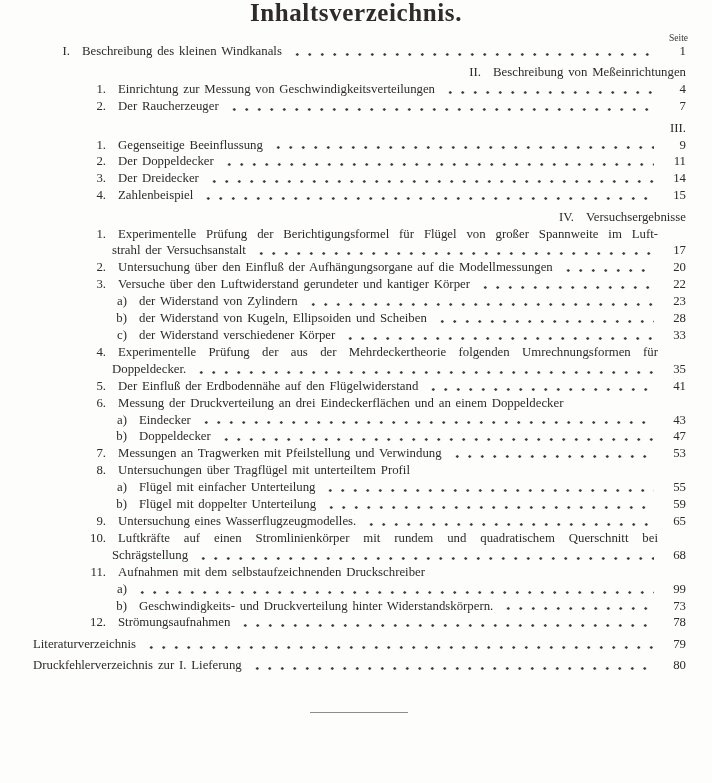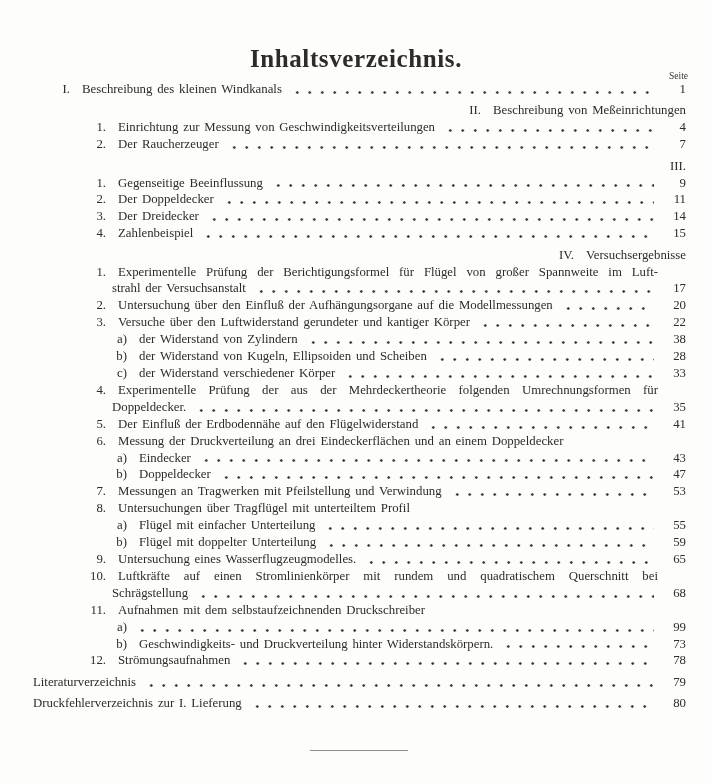--- a/index.html
+++ b/index.html
@@ -2,28 +2,28 @@
 <html><head>
 <meta charset="utf-8">
 <style>
   html,body{margin:0;padding:0;}
   body{
     width:712px;height:783px;overflow:hidden;
     background:#fdfdfc;color:#2e2b28;
     font-family:"Liberation Serif","DejaVu Serif",serif;
     -webkit-font-smoothing:antialiased;
   }
-  .page{width:712px;height:783px;position:relative;padding-top:46px;box-sizing:border-box;}
+  .page{width:712px;height:783px;position:relative;box-sizing:border-box;}
   .title{
     text-align:center;font-size:25px;line-height:25px;font-weight:bold;
     letter-spacing:.6px;margin:0;
   }
   .seite-row{
     text-align:right;font-size:9.5px;line-height:10px;
-    padding-right:24px;color:#3a3733;
+    padding-right:24px;margin-top:8px;color:#3a3733;
   }
   .toc{font-size:12.8px;word-spacing:1.6px;}
   .row{display:flex;align-items:stretch;line-height:16.9px;padding-right:26px;}
   .row.gap{margin-top:4.5px;justify-content:flex-end;}
   .lbl{flex:none;text-align:right;white-space:nowrap;}
   .lvl-roman .lbl{width:70px;}
   .lvl-num   .lbl{width:106px;}
   .lvl-alpha .lbl{width:127px;}
   .txt{flex:none;white-space:nowrap;margin-left:12px;}
   .lvl-cont  .txt{margin-left:112px;text-align:center;}
@@ -122,21 +122,21 @@
       <div class="row lvl-num">
         <span class="lbl">3.</span>
         <span class="txt">Versuche über den Luftwiderstand gerundeter und kantiger Körper</span>
         <span class="dots"></span>
         <span class="pg">22</span>
       </div>
       <div class="row lvl-alpha">
         <span class="lbl">a)</span>
         <span class="txt">der Widerstand von Zylindern</span>
         <span class="dots"></span>
-        <span class="pg">38</span>
+        <span class="pg">23</span>
       </div>
       <div class="row lvl-alpha">
         <span class="lbl">b)</span>
         <span class="txt">der Widerstand von Kugeln, Ellipsoiden und Scheiben</span>
         <span class="dots"></span>
         <span class="pg">28</span>
       </div>
       <div class="row lvl-alpha">
         <span class="lbl">c)</span>
         <span class="txt">der Widerstand verschiedener Körper</span>

